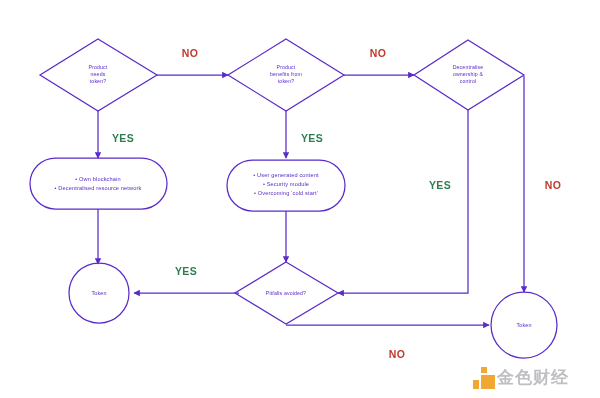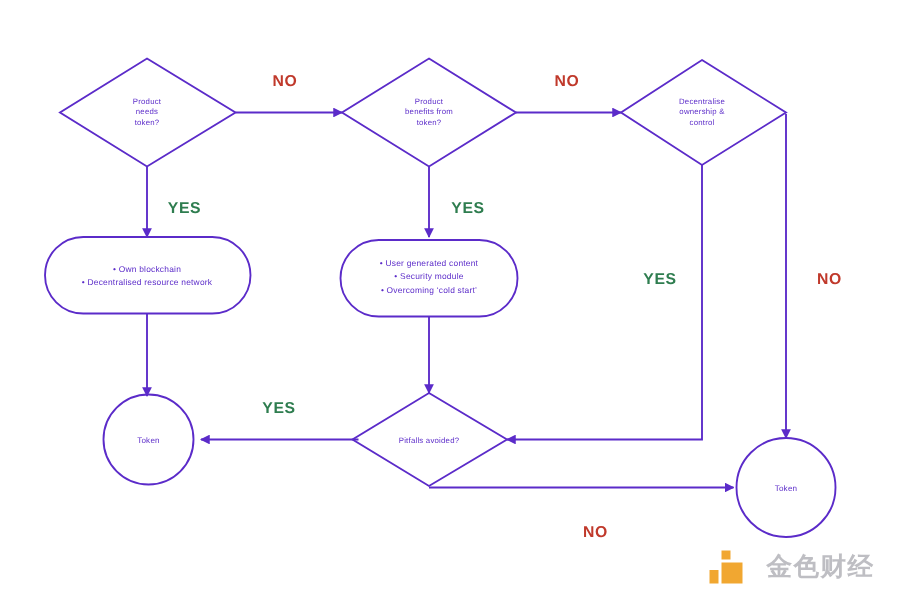--- a/index.html
+++ b/index.html
@@ -21,21 +21,21 @@
     font-family:"Liberation Sans","DejaVu Sans",sans-serif;
     text-anchor:middle;letter-spacing:.4px;
   }
   .lbl-no{fill:#C0392B;}
   .lbl-yes{fill:#2E7D4F;}
   .shape{fill:none;stroke:#5B2BC9;stroke-width:1.25;}
   .edge{stroke:#5B2BC9;stroke-width:1.25;fill:none;}
   
   #watermark{
     position:absolute;left:473px;top:366px;
-    display:flex;align-items:center;gap:16px;
+    display:flex;align-items:center;gap:2px;
     opacity:.92;
   }
   #wm-mark{position:relative;width:22px;height:22px;}
   #wm-mark .sq{position:absolute;background:#F0A020;}
   #wm-mark .s1{left:0;top:13px;width:6px;height:9px;}
   #wm-mark .s2{left:8px;top:0;width:6px;height:6px;}
   #wm-mark .s3{left:8px;top:8px;width:14px;height:14px;}
   #wm-text{
     font-family:"DejaVu Sans","Liberation Sans",sans-serif;
     font-size:17px;color:#B9B9BE;font-weight:bold;letter-spacing:1px;

